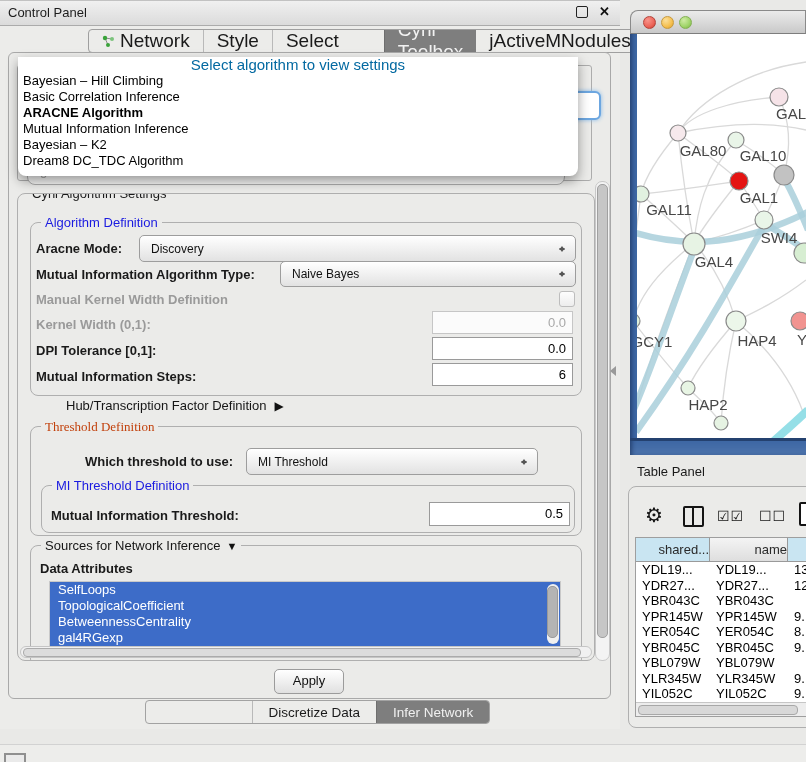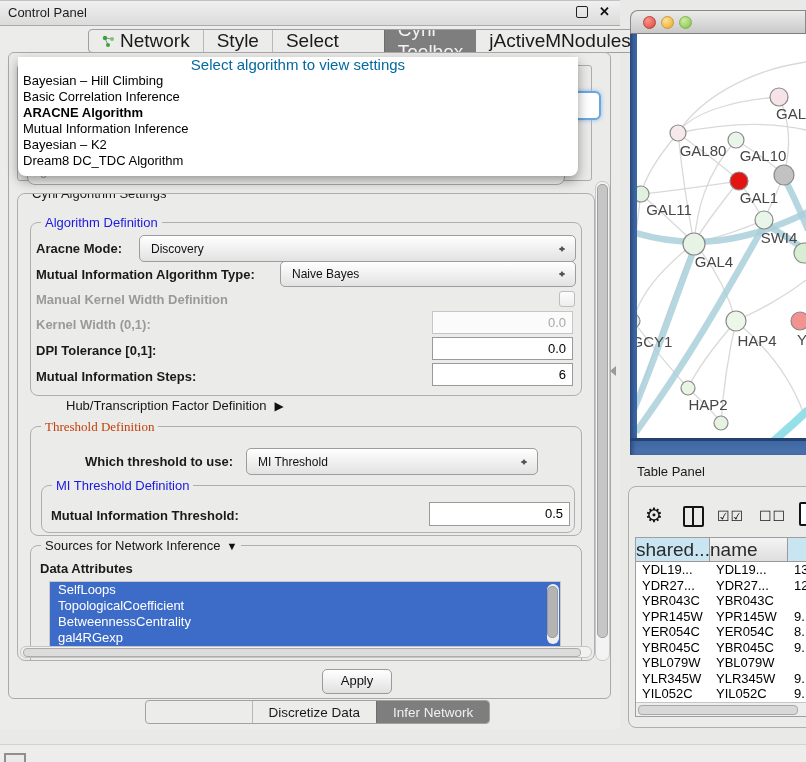--- a/index.html
+++ b/index.html
@@ -66,21 +66,21 @@
   .list-vtrack{position:absolute;right:1px;top:2px;width:12px;height:60px;background:#F0F0F0;border-radius:6px;}
   .list-vthumb{position:absolute;right:1.5px;top:2px;width:9px;height:50px;background:#B4B4B4;border:1px solid #9A9A9A;border-radius:5px;}
 
   
   .hscroll{position:absolute;border:1px solid #C5C5C5;border-radius:6px;background:#F1F1F1;}
   .hthumb{position:absolute;left:2px;top:1px;height:7px;background:#DCDCDC;border:1px solid #ABABAB;border-radius:4px;}
   .vscroll{position:absolute;border:1px solid #C8C8C8;border-radius:7px;background:#F3F3F3;}
   .vthumb{position:absolute;left:1px;top:2px;width:9px;background:#C6C6C6;border:1px solid #A0A0A0;border-radius:5px;}
 
   .apply-btn{position:absolute;left:265px;top:616px;width:68px;height:23px;border:1px solid #9B9B9B;border-radius:5px;
-    background:linear-gradient(#FFFFFF,#E0E0E0);font-size:13px;text-align:center;line-height:22px;color:#111;margin-left:48px;}
+    background:linear-gradient(#FFFFFF,#E0E0E0);font-size:13px;text-align:center;line-height:22px;color:#111;}
 
   .btabs{position:absolute;left:145px;top:700px;height:22px;display:flex;border:1px solid #A2A2A2;border-radius:4px;
     background:#ECECEA;overflow:hidden;}
   .btab{display:flex;align-items:center;padding:0 16px;font-size:13.5px;border-left:1px solid #B9B9B9;}
   .btab:first-child{border-left:none;margin-top:36px;}
   .btab.selected{background:#7E7E7E;color:#F0F0F0;border-left-color:#6e6e6e;}
 
   
   .dd{position:absolute;left:18px;top:57px;width:560px;height:119px;background:#FFFFFF;
     border-radius:0 0 8px 8px;box-shadow:0 5px 12px rgba(0,0,0,0.38);z-index:30;}
@@ -111,22 +111,22 @@
   .tp-label{position:absolute;left:637px;top:464px;font-size:13px;color:#1a1a1a;}
   .tp{position:absolute;left:628px;top:486px;width:184px;height:240px;background:#EBEBE9;
     border:1px solid #AFAFAF;border-radius:8px;overflow:hidden;}
   .gear{position:absolute;left:16px;top:16px;font-size:20px;color:#141414;}
   .colicon{position:absolute;left:54px;top:19px;width:17px;height:17px;border:2px solid #141414;border-radius:2px;}
   .colicon::after{content:"";position:absolute;left:7px;top:0;width:2px;height:17px;background:#141414;}
   .pairicon{position:absolute;top:21px;font-size:14px;letter-spacing:1px;color:#141414;}
   .docicon{position:absolute;left:170px;top:15px;width:15px;height:20px;border:2px solid #141414;border-radius:2px;background:#fff;}
   .tbl{position:absolute;left:6px;top:50px;width:182px;height:178px;background:#fff;border:1px solid #9E9E9E;overflow:hidden;}
   .tbl-head{display:grid;grid-template-columns:74px 78px 60px;height:24px;}
-  .th{border-right:1px solid #9A9A9A;border-bottom:1px solid #9A9A9A;text-align:left;line-height:23px;
-      font-size:19px;color:#2a2a2a;overflow:hidden;white-space:nowrap;}
+  .th{border-right:1px solid #9A9A9A;border-bottom:1px solid #9A9A9A;text-align:right;line-height:23px;
+      font-size:13px;color:#2a2a2a;overflow:hidden;white-space:nowrap;}
   .th.blue{background:#C9E5F2;}
   .th.gray{background:linear-gradient(#F4F4F4,#DEDEDE);}
   .trow{display:grid;grid-template-columns:74px 78px 60px;height:15.5px;}
   .td{font-size:13px;line-height:15.5px;padding-left:6px;overflow:hidden;white-space:nowrap;color:#000;}
   .tbl-hscroll{position:absolute;left:0;bottom:0;width:100%;height:13px;background:#EDEDED;border-top:1px solid #C6C6C6;}
   .tbl-hthumb{position:absolute;left:2px;top:2px;width:158px;height:8px;background:#D8D8D8;border:1px solid #A8A8A8;border-radius:4px;}
 
   .bottom-line{position:absolute;left:0;top:744px;width:806px;height:1px;background:#D2D2D2;}
   .bottom-strip{position:absolute;left:0;top:745px;width:806px;height:17px;background:#EDEDEB;}
   .mini-box{position:absolute;left:4px;top:753px;width:18px;height:14px;border:2px solid #8F8F8F;background:#EAEAEA;}

